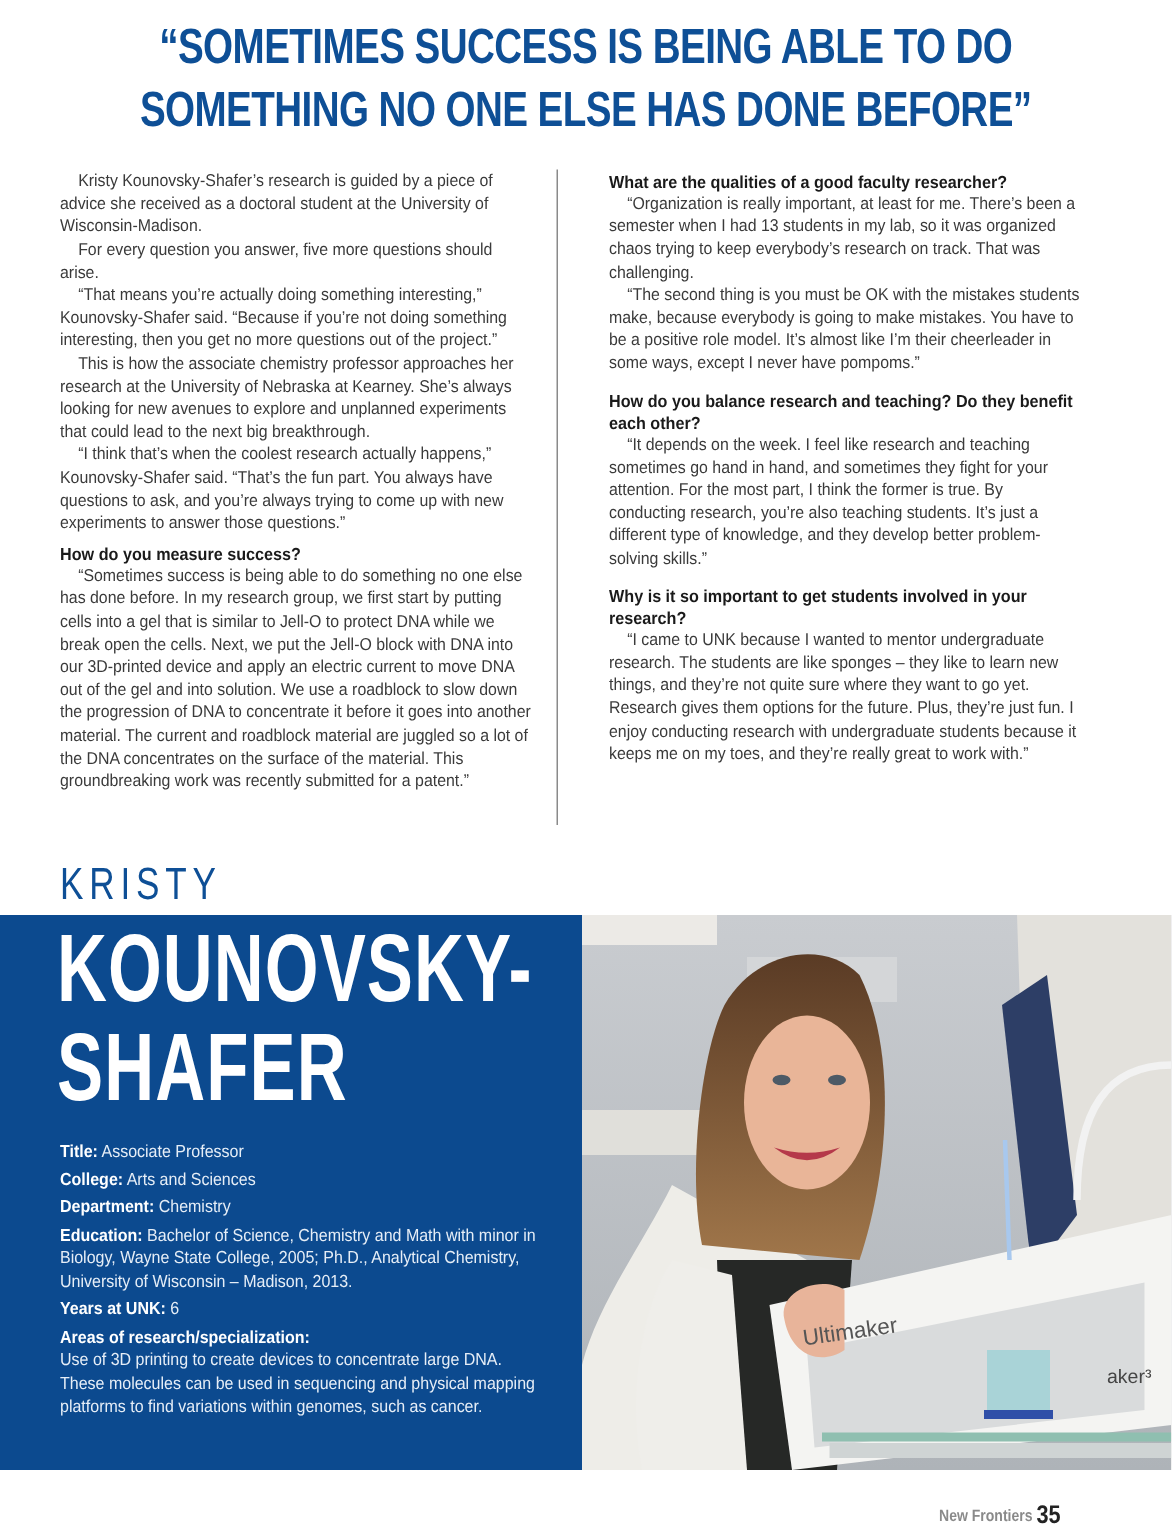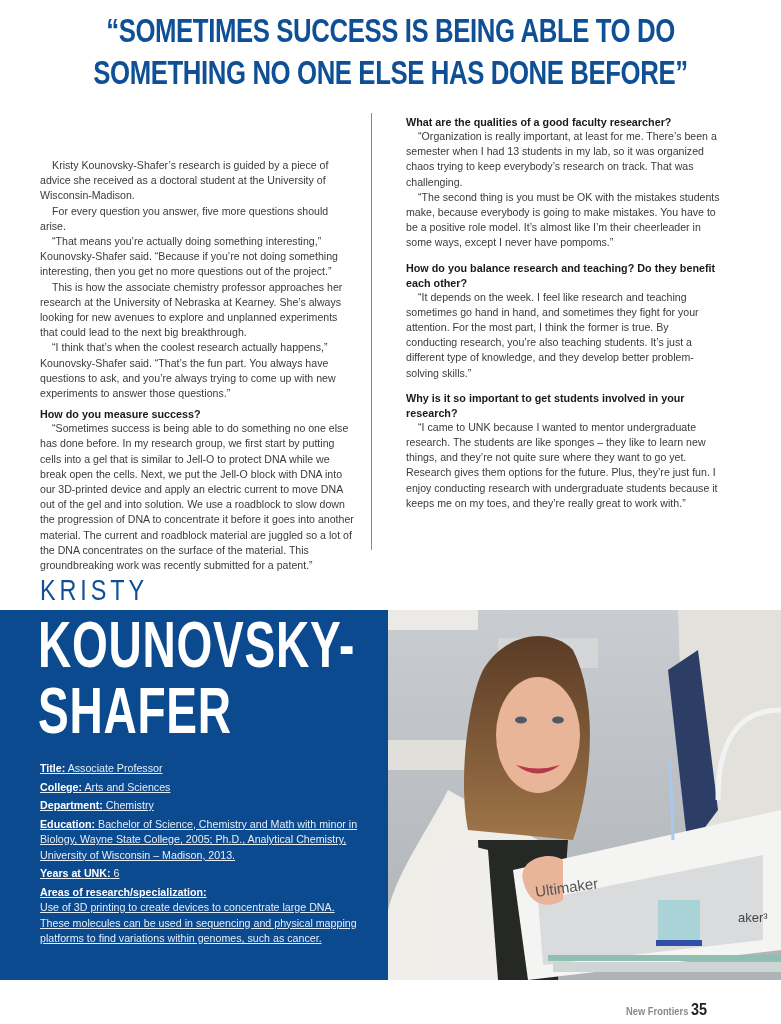--- a/index.html
+++ b/index.html
@@ -11,21 +11,21 @@
     font-size: 33px; line-height: 42px; letter-spacing: -0.5px;
     transform: scaleX(0.78); transform-origin: 50% 0;
   }
   .headline .line { display: block; white-space: nowrap; }
 
   .col {
     position: absolute; top: 114px; width: 310px;
     font-family: "Liberation Sans", sans-serif; color: #3a3a3a;
     font-size: 11.4px; line-height: 15.2px;
   }
-  .col-left { left: 40px; width: 316px; margin-top: 44px; }
+  .col-left { left: 40px; width: 316px; }
   .col-right { left: 406px; width: 316px; }
   .col p { margin: 0; text-indent: 13px; }
   .col h3 {
     margin: 5px 0 0 0; font-size: 11.6px; line-height: 15px; color: #1a1a1a; font-weight: bold;
   }
   .col-right h3 { margin-top: 9px; }
   .col-right h3.first { margin-top: 0; }
   .col .cond { display: block; transform: scaleX(0.93); transform-origin: 0 0; width: 107.5%; }
 
   .divider {
@@ -43,21 +43,21 @@
   }
   .last-name {
     position: absolute; left: 38px; top: 612px; color: #ffffff; font-weight: bold;
     font-size: 64px; line-height: 66px; letter-spacing: 1px;
     transform: scaleX(0.72); transform-origin: 0 0; white-space: nowrap;
   }
   .last-name .line { display: block; }
 
   .facts {
     position: absolute; left: 40px; top: 760px; width: 320px; color: #e6eef7;
-    font-size: 11.6px; line-height: 15.5px; text-decoration: underline;
+    font-size: 11.6px; line-height: 15.5px;
   }
   .facts .row { margin: 0 0 3px 0; }
   .facts .label { color: #ffffff; font-weight: bold; }
   .facts .inner { transform: scaleX(0.92); transform-origin: 0 0; width: 108.7%; }
 
   .photo {
     position: absolute; left: 388px; top: 610px; width: 393px; height: 370px; overflow: hidden;
     background: linear-gradient(180deg, #cfd2d6 0%, #bfc3c8 40%, #d9d9d6 100%);
   }
 

